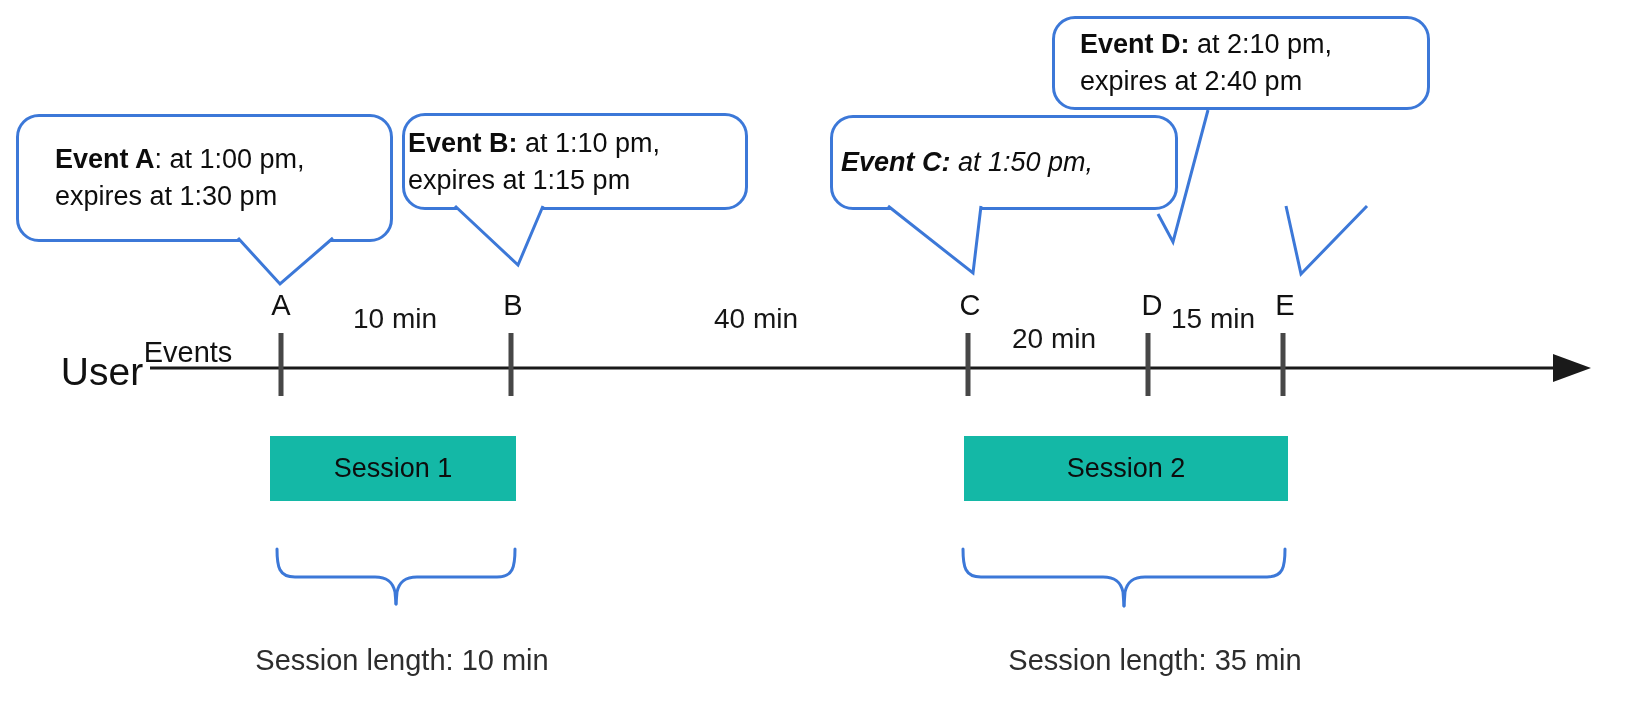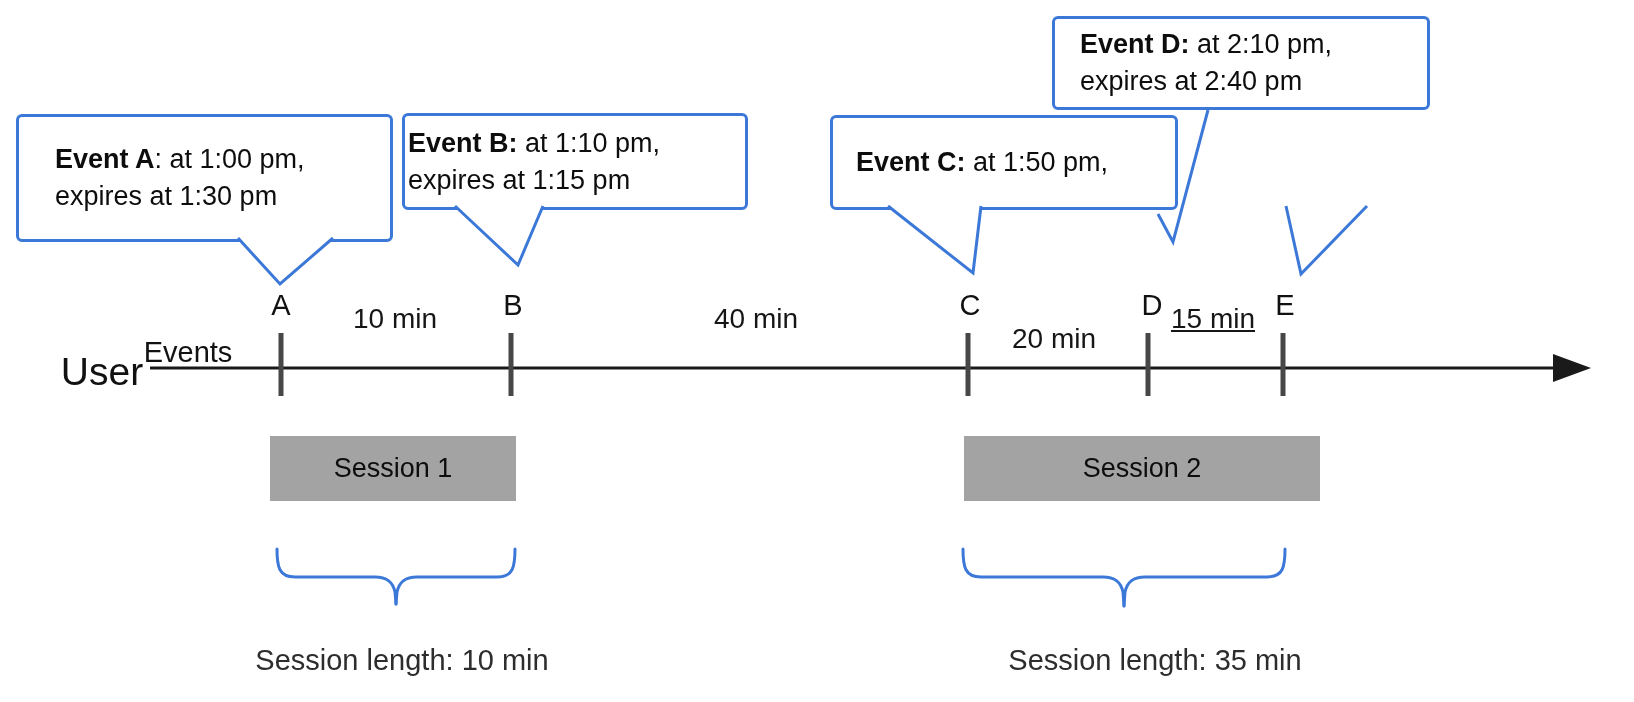--- a/index.html
+++ b/index.html
@@ -3,53 +3,53 @@
 <meta charset="utf-8">
 <style>
   html,body{margin:0;padding:0;background:#ffffff;}
   #canvas{
     position:relative;width:1634px;height:702px;background:#ffffff;overflow:hidden;
     font-family:"Liberation Sans", sans-serif;color:#111;
   }
   
   .bubble{
     position:absolute;box-sizing:border-box;background:#fff;
-    border:3px solid #3c78d8;border-radius:6px;
+    border:3px solid #3c78d8;border-radius:23px;
     display:flex;flex-direction:column;justify-content:center;
     font-size:27px;line-height:37px;color:#0d0d0d;z-index:2;
   }
   .bubble b{font-weight:bold;}
   .bubble-a{left:16px;top:114px;width:377px;height:128px;padding-left:36px;}
   .bubble-b{left:402px;top:113px;width:346px;height:97px;padding-left:3px;}
-  .bubble-c{left:830px;top:115px;width:348px;height:95px;padding-left:23px;}
+  .bubble-c{left:830px;top:115px;width:348px;height:95px;padding-left:8px;font-style:italic;}
   .bubble-d{left:1052px;top:16px;width:378px;height:94px;padding-left:25px;}
   .bubble-e{left:1230px;top:115px;width:348px;height:95px;padding-left:20px;}
   
   .lbl{position:absolute;transform:translate(-50%,-50%);white-space:nowrap;z-index:3;}
   .events-lbl{left:188px;top:306px;font-size:29px;margin-top:46px;}
   .user-lbl{left:102px;top:372px;font-size:39px;}
   .tick-lbl{font-size:29px;}
   .tick-a-lbl{left:281px;top:305px;}
   .tick-b-lbl{left:513px;top:305px;}
   .tick-c-lbl{left:970px;top:305px;}
   .tick-d-lbl{left:1152px;top:305px;}
   .tick-e-lbl{left:1285px;top:305px;}
   .interval-lbl{font-size:28px;color:#161616;}
   .int-ab{left:395px;top:319px;}
   .int-bc{left:756px;top:319px;}
   .int-cd{left:1054px;top:319px;margin-top:20px;}
-  .int-de{left:1213px;top:319px;text-decoration:underline;}
+  .int-de{left:1213px;top:319px;}
   
   .session{
-    position:absolute;top:436px;height:65px;background:#a3a3a3;
+    position:absolute;top:436px;height:65px;background:#14b8a6;
     display:flex;align-items:center;justify-content:center;
     font-size:27px;color:#0d0d0d;z-index:2;
   }
   .session-1{left:270px;width:246px;}
-  .session-2{left:964px;width:356px;}
+  .session-2{left:964px;width:324px;}
   .session-len{font-size:29px;color:#2d2d2d;}
   .len-1{left:402px;top:660px;}
   .len-2{left:1155px;top:660px;}
   
   #overlay{position:absolute;left:0;top:0;z-index:4;pointer-events:none;}
 </style>
 </head>
 <body>
 
 <div id="canvas">

